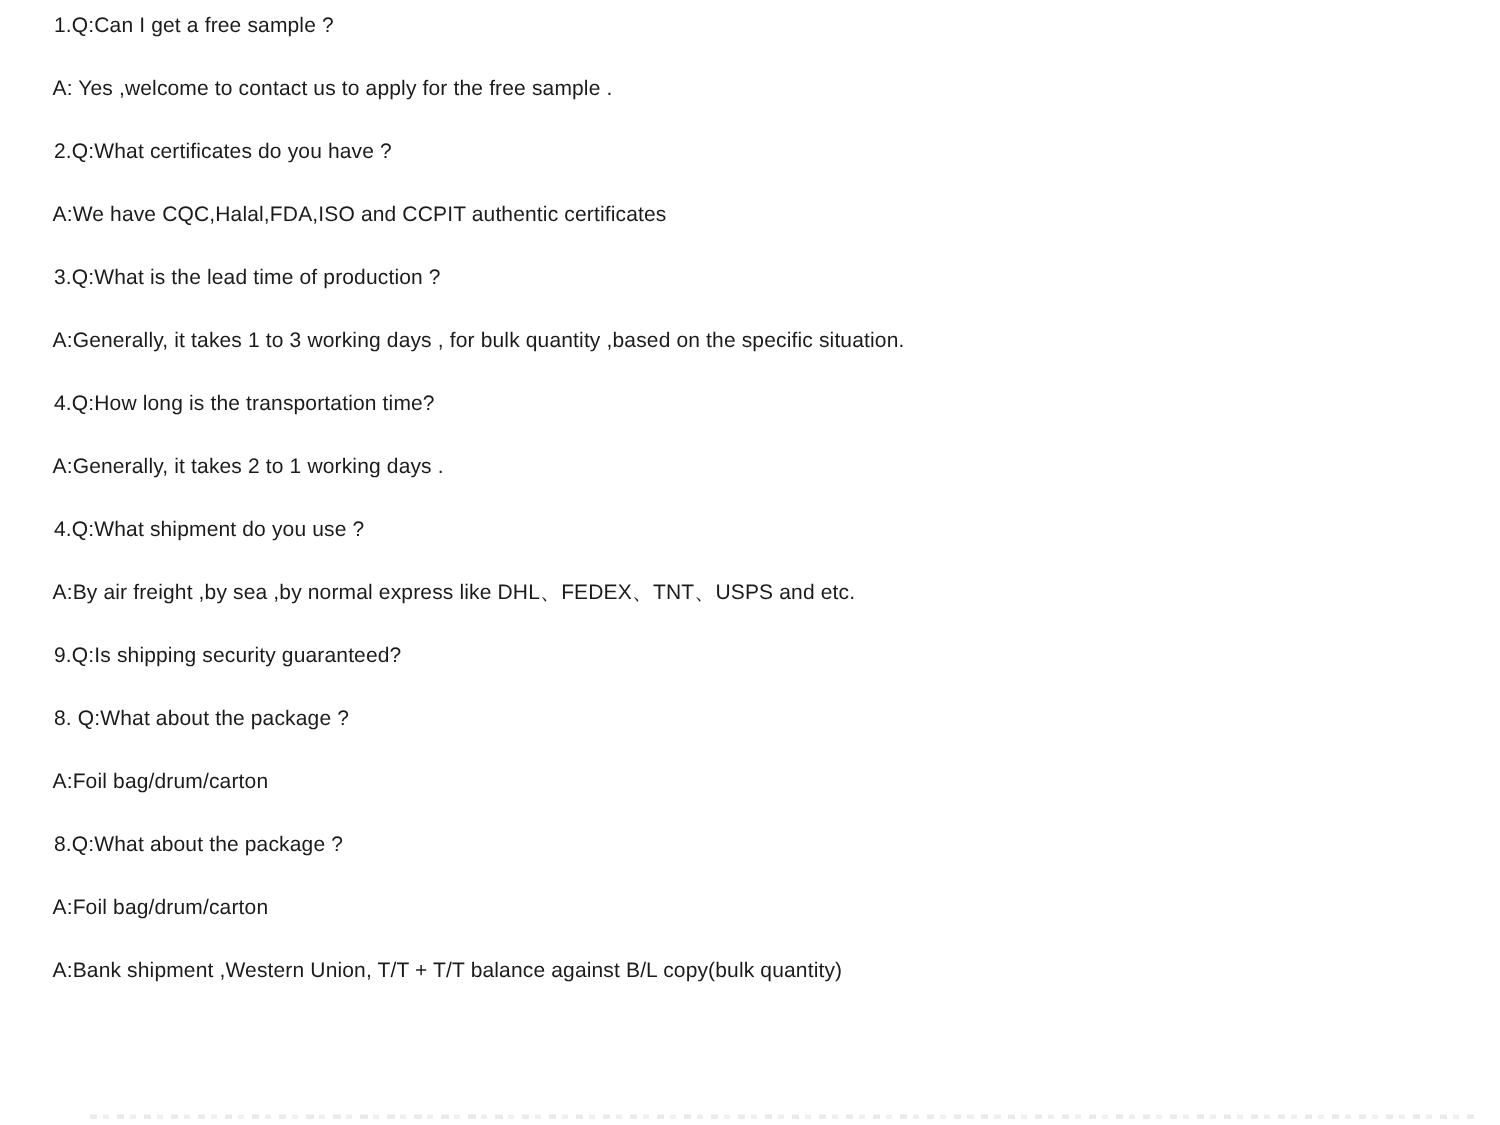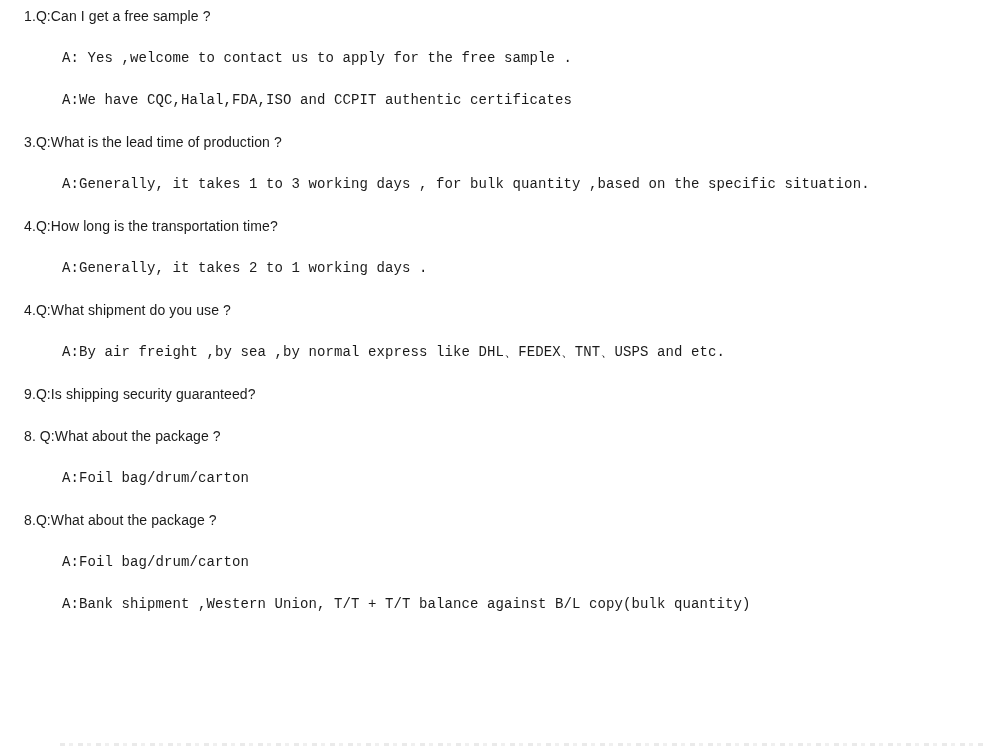--- a/index.html
+++ b/index.html
@@ -19,25 +19,24 @@
     padding-top: 7px;
   }
   p.line {
     margin: 0 0 24px 0;
     font-size: 14px;
     line-height: 18px;
     white-space: pre;
     letter-spacing: 0.1px;
   }
   p.question {
-    padding-left: 24px;
+    padding-left: 36px;
   }
   p.answer {
-    padding-left: 62px;
-    font-family: Liberation Mono, monospace;
+    padding-left: 35px;
   }
   .cropped-next-line {
     position: absolute;
     left: 60px;
     top: 743px;
     width: 925px;
     height: 3px;
     overflow: hidden;
     background: repeating-linear-gradient(
       to right,
@@ -48,20 +47,21 @@
     );
     opacity: 0.55;
   }
 </style>
 </head>
 <body>
 
 <main class="faq" id="faq-root">
     <p class="line question">1.Q:Can I get a free sample ?</p>
     <p class="line answer">A: Yes ,welcome to contact us to apply for the free sample .</p>
+    <p class="line question">2.Q:What certificates do you have ?</p>
     <p class="line answer">A:We have CQC,Halal,FDA,ISO and CCPIT authentic certificates</p>
     <p class="line question">3.Q:What is the lead time of production ?</p>
     <p class="line answer">A:Generally, it takes 1 to 3 working days , for bulk quantity ,based on the specific situation.</p>
     <p class="line question">4.Q:How long is the transportation time?</p>
     <p class="line answer">A:Generally, it takes 2 to 1 working days .</p>
     <p class="line question">4.Q:What shipment do you use ?</p>
     <p class="line answer">A:By air freight ,by sea ,by normal express like DHL、FEDEX、TNT、USPS and etc.</p>
     <p class="line question">9.Q:Is shipping security guaranteed?</p>
     <p class="line question">8. Q:What about the package ?</p>
     <p class="line answer">A:Foil bag/drum/carton</p>

